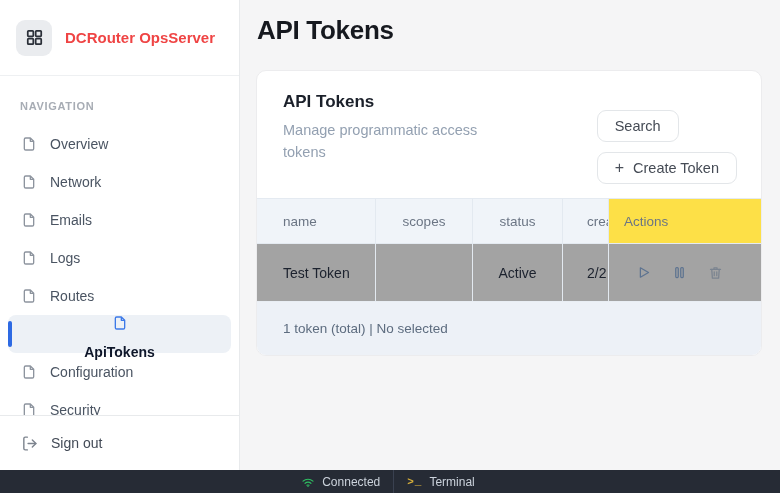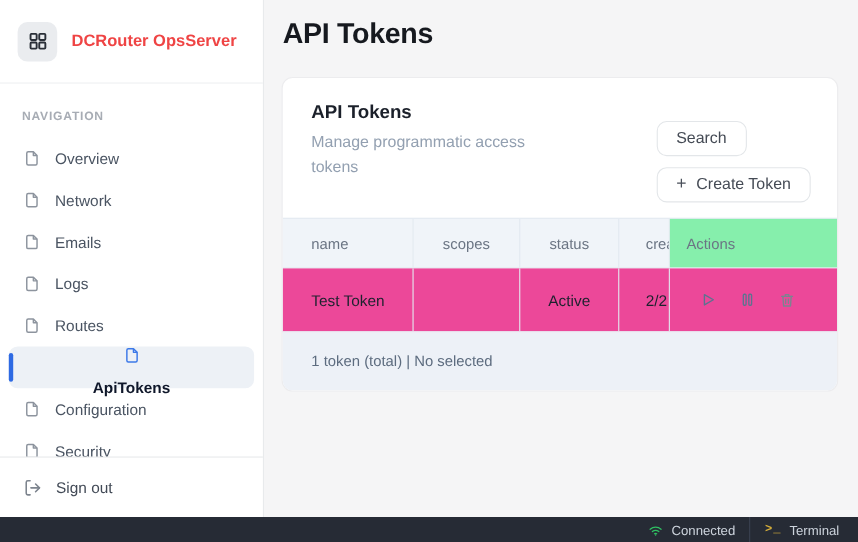--- a/index.html
+++ b/index.html
@@ -80,49 +80,49 @@
   }
   .btn .plus { font-size: 16px; color: #4a505a; line-height: 1; }
 
   
   .tbl-header {
     display: flex; height: 46px; background: #f0f4f9;
     border-top: 1px solid #e4eaf1; border-bottom: 1px solid #e4eaf1;
     font-size: 13.5px; color: #6b7584;
   }
   .tbl-row {
-    display: flex; height: 58px; background: #ec4899;
+    display: flex; height: 58px; background: #a3a3a3;
     font-size: 14px; color: #1c222e; border-bottom: 1px solid #e9eef4;
   }
   .cell {
     display: flex; align-items: center; justify-content: center;
     border-right: 1px solid #e3e9f0; height: 100%;
     overflow: hidden; white-space: nowrap;
   }
   .col-name    { width: 119px; justify-content: flex-start; padding-left: 26px; }
   .col-scopes  { width: 97px; }
   .col-status  { width: 90px; }
   .col-created { width: 46px; justify-content: flex-start; padding-left: 24px; }
   .col-actions { flex: 1; justify-content: flex-start; padding-left: 27px; border-right: none; }
-  .tbl-header .col-actions { background: #86efac; padding-left: 15px; }
+  .tbl-header .col-actions { background: #fde047; padding-left: 15px; }
   .row-actions { display: flex; gap: 21px; align-items: center; }
   .icon-btn {
     background: none; border: none; padding: 0; cursor: pointer;
     display: flex; align-items: center; justify-content: center;
   }
   .card-footer {
     height: 53px; background: #edf1f7;
     display: flex; align-items: center; padding: 0 26px;
     font-size: 13.5px; color: #5d6c7f; text-align: center;
   }
 
   
   .statusbar {
     height: 23px; background: #262b35;
-    display: flex; justify-content: flex-end; align-items: stretch;
+    display: flex; justify-content: center; align-items: stretch;
     font-size: 12px; color: #ccd3dc; padding-right: 4px;
   }
   .sb-item { display: flex; align-items: center; gap: 7px; padding: 0 13px; cursor: pointer; }
   .sb-item + .sb-item { border-left: 1px solid #3a4150; }
   .term-glyph {
     font-family: "Liberation Mono", monospace; font-weight: bold;
     color: #d9b13b; font-size: 11px; letter-spacing: 1px;
   }
 </style>
 </head>

